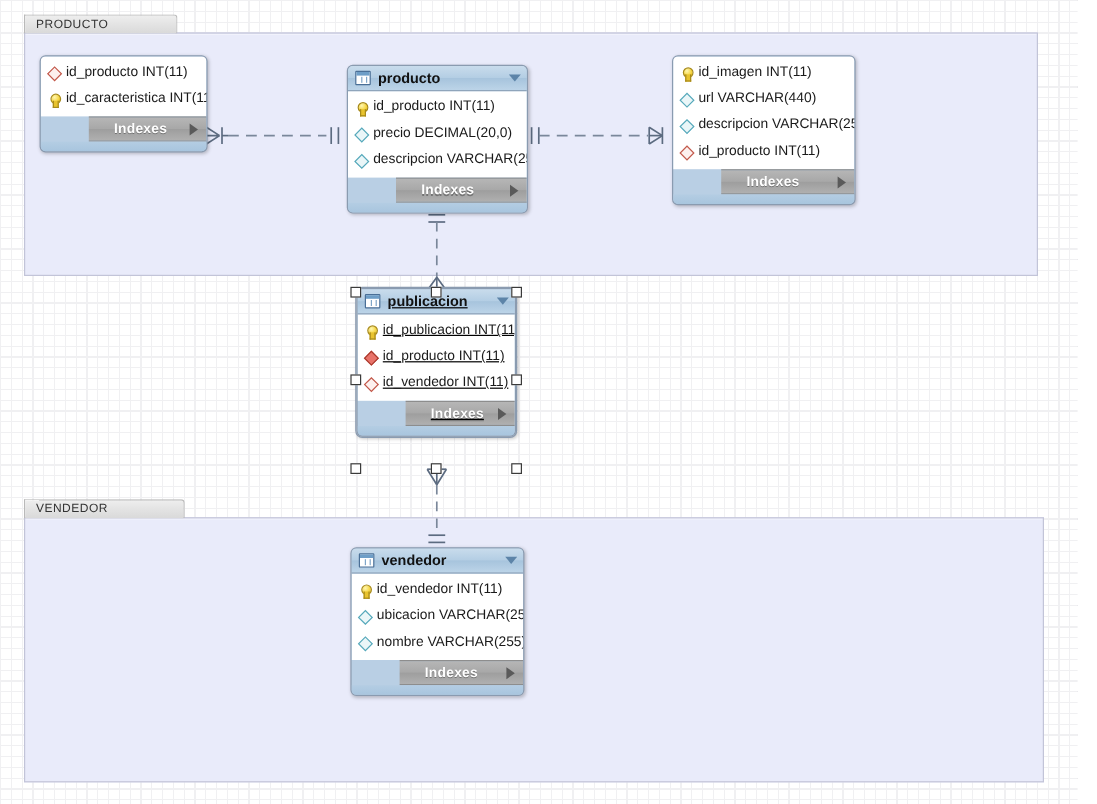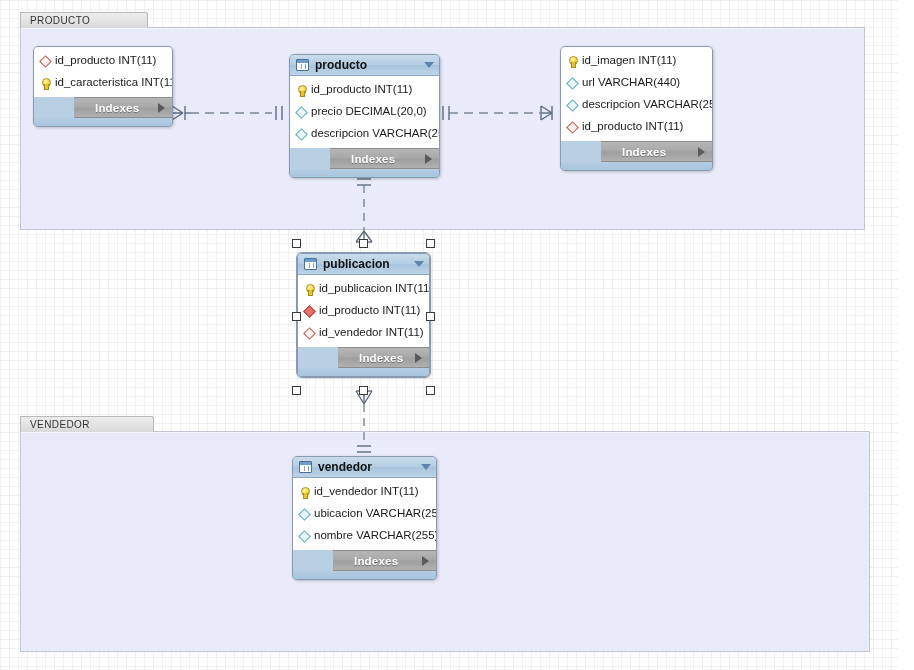--- a/index.html
+++ b/index.html
@@ -385,21 +385,21 @@
             <span class="g fk"></span>
             <span class="col-label">id_producto INT(11)</span>
           </div>
         </div>
         <div class="tbl-idx">
           <span class="tbl-idx-label">Indexes</span>
           <span class="tbl-idx-caret"></span>
         </div>
         <div class="tbl-foot"></div>
       </div>
-      <div class="tbl" id="tbl-publicacion" style="left: 297px; top: 253px; width: 133px; outline: rgb(138, 155, 176) solid 1px;">
+      <div class="tbl" id="tbl-publicacion" style="left: 297px; top: 240px; width: 133px; outline: rgb(138, 155, 176) solid 1px; text-decoration: underline;">
         <div class="tbl-head">
           <span class="tbl-icon"></span>
           <span class="tbl-title">publicacion</span>
           <span class="tbl-caret"></span>
         </div>
         <div class="tbl-cols">
           <div class="col">
             <span class="g pk"></span>
             <span class="col-label">id_publicacion INT(11)</span>
           </div>

